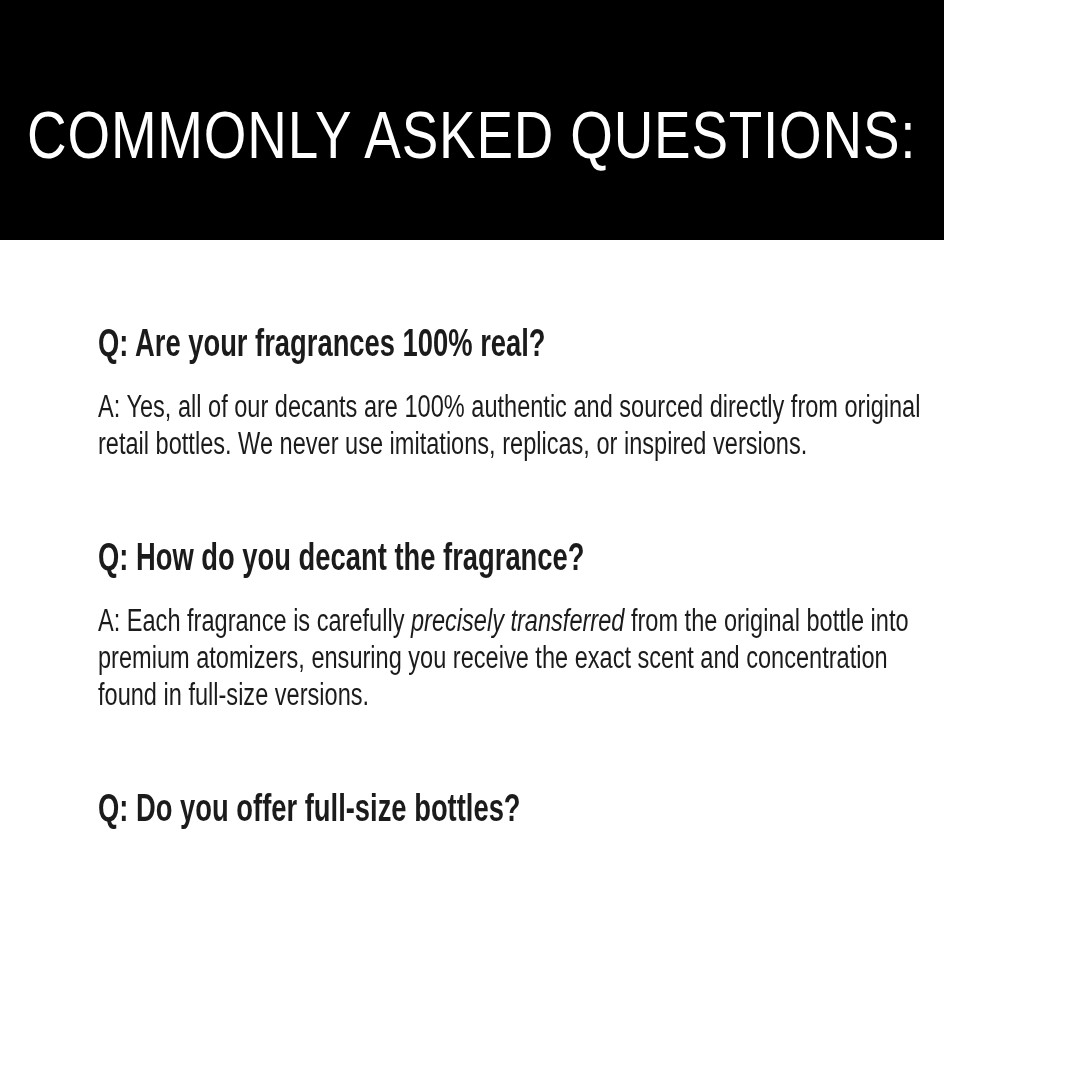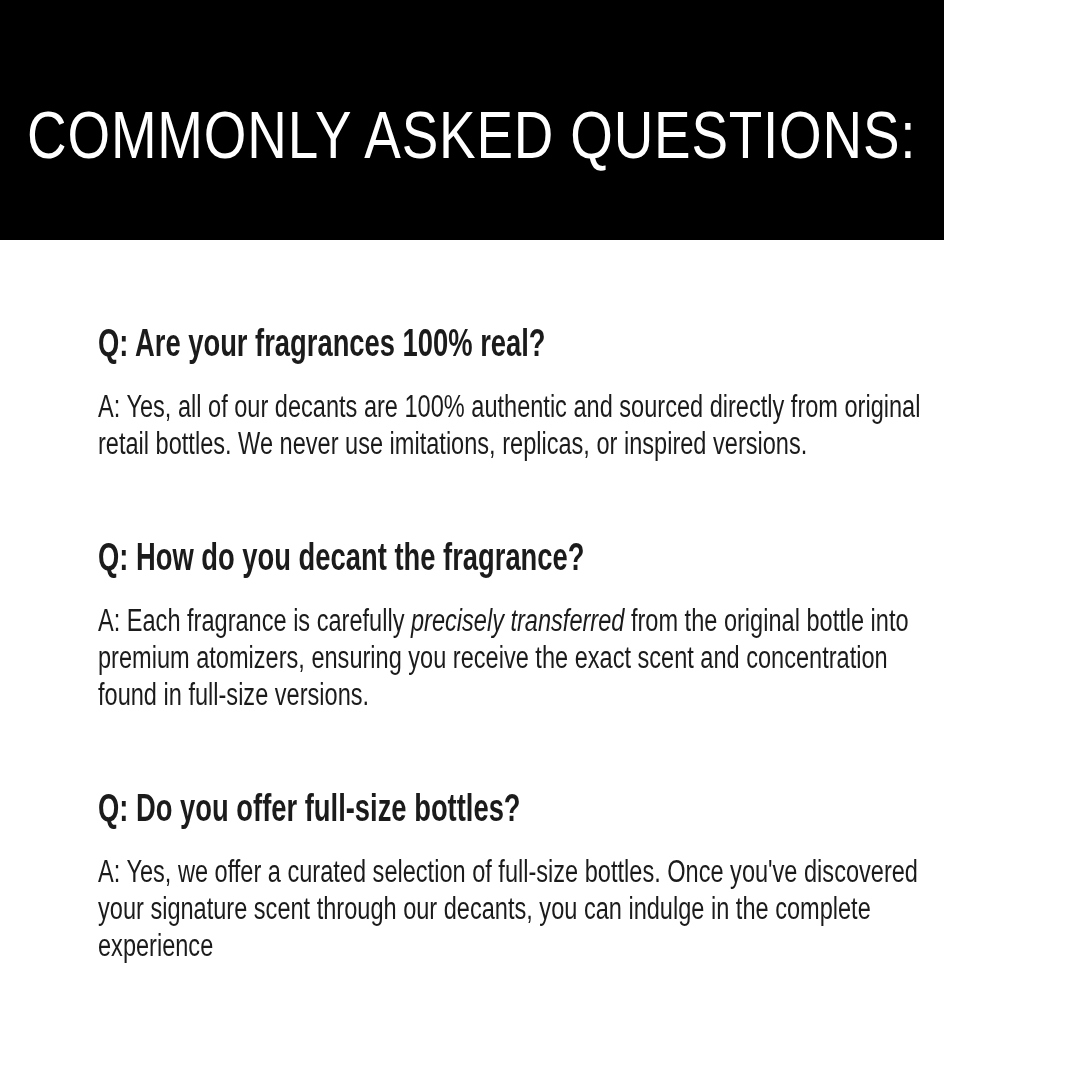--- a/index.html
+++ b/index.html
@@ -77,21 +77,16 @@
       <div class="question q-next">Q: How do you decant the fragrance?</div>
       <div class="answer">
         <div class="answer-line"><span>A: Each fragrance is carefully </span><span class="em">precisely transferred</span><span> from the original bottle into</span></div>
         <div class="answer-line">premium atomizers, ensuring you receive the exact scent and concentration</div>
         <div class="answer-line">found in full-size versions.</div>
       </div>
     </div>
 
     <div>
       <div class="question q-next">Q: Do you offer full-size bottles?</div>
-      <div class="answer">
-        <div class="answer-line">A: Yes, we offer a curated selection of full-size bottles. Once you've discovered</div>
-        <div class="answer-line">your signature scent through our decants, you can indulge in the complete</div>
-        <div class="answer-line">experience</div>
-      </div>
     </div>
 
   </div>
 </div>
 
 </body></html>

